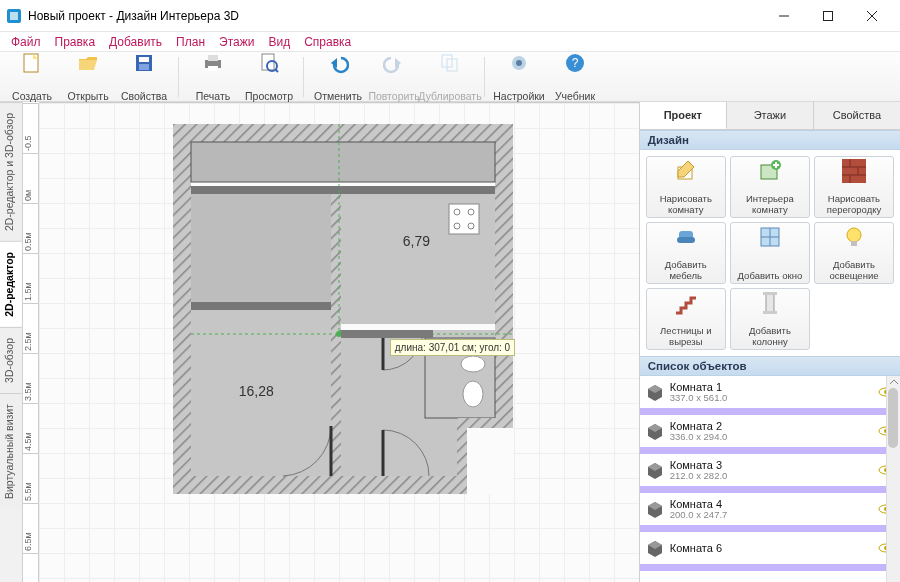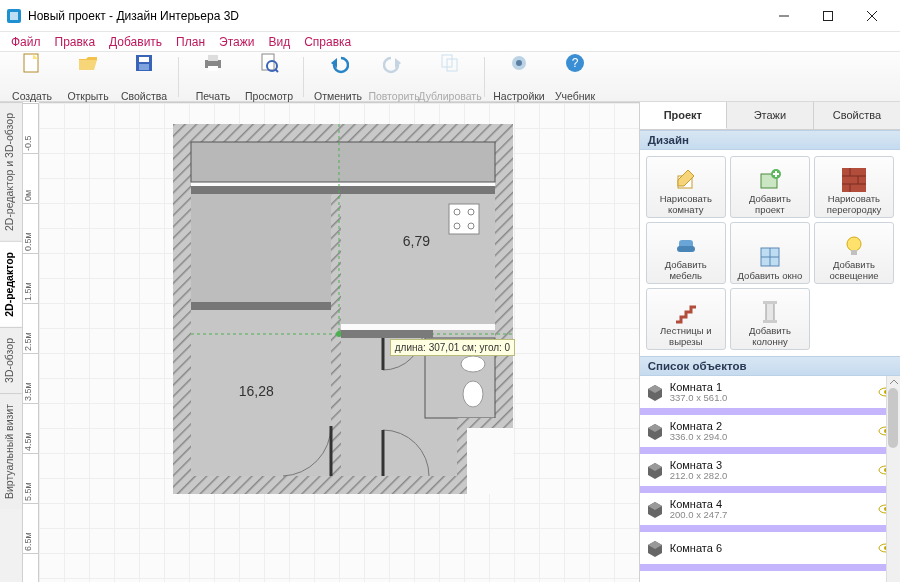--- a/index.html
+++ b/index.html
@@ -40,21 +40,21 @@
   .room-label { position:absolute; font-size:14px; color:#333; }
   .tooltip-dim { position:absolute; left:351px; top:236px; font-size:10px; background:#ffffe1; border:1px solid #bcbc7a; padding:2px 4px; white-space:nowrap;}
   
   .rightpanel { width:276px; border-left:1px solid #d0d0d0; display:flex; flex-direction:column; background:#fff;}
   .rp-tabs { display:flex; height:28px; border-bottom:1px solid #d0d0d0;}
   .rp-tabs .tab { flex:1; text-align:center; line-height:27px; font-size:11px; background:#efefef; border-right:1px solid #d0d0d0;}
   .rp-tabs .tab.active { background:#fff; font-weight:600; border-bottom:1px solid #fff; position:relative; top:0;}
   .rp-tabs .tab:last-child{border-right:none;}
   .section-hdr { background:linear-gradient(#d8e6f3,#c6dbef); color:#2a3a55; font-weight:700; font-size:11.5px; padding:3px 8px; border-top:1px solid #bcd1e6; border-bottom:1px solid #bcd1e6;}
   .design-grid { display:grid; grid-template-columns:1fr 1fr 1fr; gap:4px; padding:6px;}
-  .design-btn { border:1px solid #ccd3da; border-radius:3px; background:linear-gradient(#fdfdfd,#f0f0f0); height:62px; display:flex; flex-direction:column; align-items:center; justify-content:flex-end; padding:2px; }
+  .design-btn { border:1px solid #ccd3da; border-radius:3px; background:linear-gradient(#fdfdfd,#f0f0f0); height:62px; display:flex; flex-direction:column; align-items:center; justify-content:space-between; padding:2px; }
   .design-btn .ico{width:24px;height:24px;display:flex;align-items:center;justify-content:center;margin-bottom:2px;}
   .design-btn .lbl{font-size:9.5px; text-align:center; line-height:1.1; color:#444;}
   .obj-list { flex:1; overflow-y:hidden; position:relative;}
   .obj-item { display:flex; align-items:center; height:30px; padding:16px 6px; border-bottom:7px solid #c4b5fd;}
   .obj-item .box-ico{width:18px;height:18px; margin-right:6px; display:flex;align-items:center;justify-content:center;}
   .obj-item .txt{flex:1; line-height:1.1;}
   .obj-item .title{font-size:11px; color:#111;}
   .obj-item .dim{font-size:9.5px; color:#888;}
   .obj-item .eye{width:16px;height:16px;}
   .scroll-stub{position:absolute; right:0; top:0; bottom:0; width:14px; background:#f0f0f0; border-left:1px solid #ddd;}
@@ -314,21 +314,21 @@
         </div>
         <div class="design-btn">
           <span class="ico">
             <svg width="24" height="24">
               <rect x="3" y="6" width="16" height="14" fill="#cbe6c3" stroke="#4a8a3a"></rect>
               <circle cx="18" cy="6" r="5" fill="#5cb85c"></circle>
               <line x1="18" y1="3" x2="18" y2="9" stroke="#fff" stroke-width="2"></line>
               <line x1="15" y1="6" x2="21" y2="6" stroke="#fff" stroke-width="2"></line>
             </svg>
           </span>
-          <span class="lbl">Добавить проект</span>
+          <span class="lbl">Интерьера комнату</span>
         </div>
         <div class="design-btn">
           <span class="ico">
             <svg width="24" height="24">
               <rect width="24" height="24" fill="#b24d3c"></rect>
               <line x1="0" y1="8" x2="24" y2="8" stroke="#7a2d21"></line>
               <line x1="0" y1="16" x2="24" y2="16" stroke="#7a2d21"></line>
               <line x1="8" y1="0" x2="8" y2="8" stroke="#7a2d21"></line>
               <line x1="16" y1="8" x2="16" y2="16" stroke="#7a2d21"></line>
               <line x1="8" y1="16" x2="8" y2="24" stroke="#7a2d21"></line>

